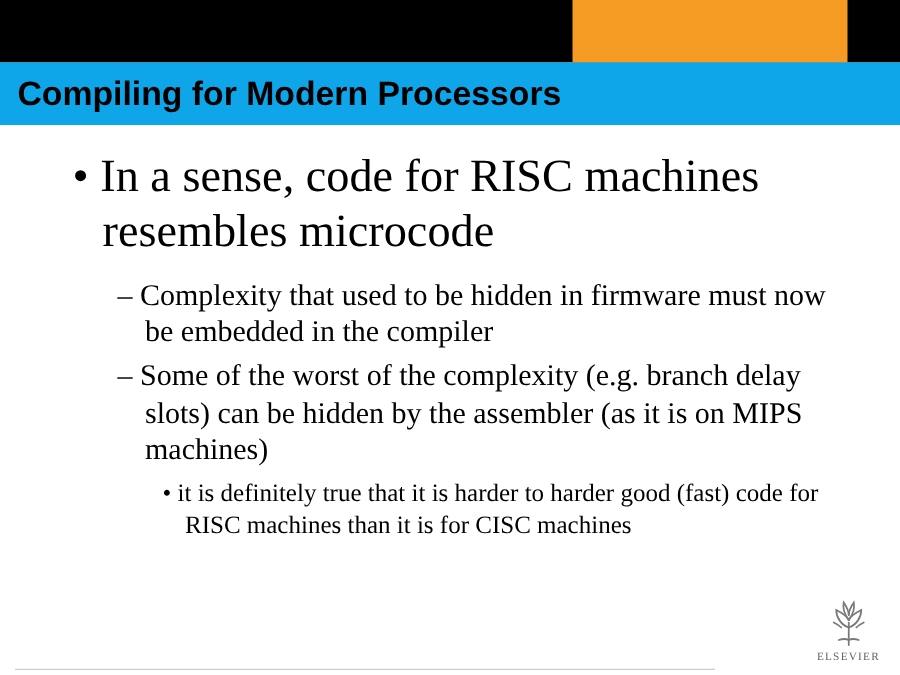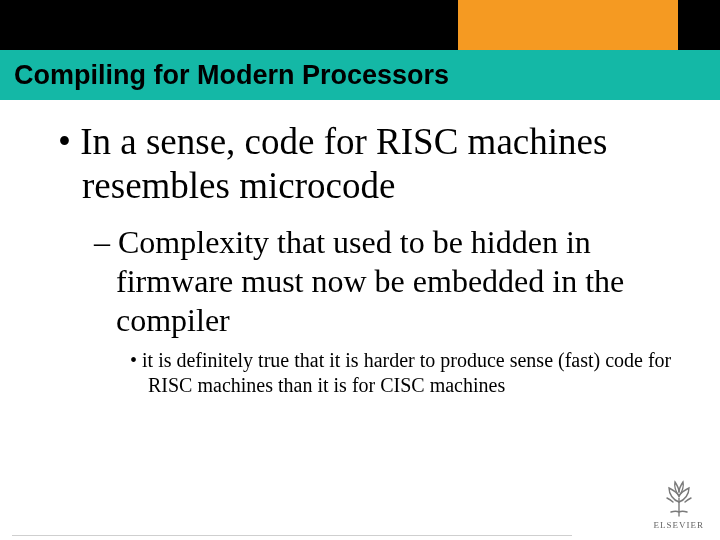--- a/index.html
+++ b/index.html
@@ -32,21 +32,21 @@
     width: 220px;
     height: 50px;
     background: #f59a22;
   }
   .title-bar {
     position: absolute;
     top: 50px;
     left: 0;
     width: 100%;
     height: 50px;
-    background: #14b8a6;
+    background: #0ea5e9;
     display: flex;
     align-items: center;
   }
   .title-bar h1 {
     margin: 0;
     padding-left: 14px;
     font-family: Arial, Helvetica, sans-serif;
     font-weight: 900;
     font-size: 27px;
     color: #000;
@@ -61,21 +61,21 @@
   .lvl1 {
     font-size: 37px;
     line-height: 1.2;
     margin-bottom: 14px;
   }
   .lvl1-wrap {
     padding-left: 36px;
     text-indent: -24px;
   }
   .lvl2 {
-    font-size: 32px;
+    font-size: 24px;
     line-height: 1.22;
     margin: 6px 0 6px 0;
     padding-left: 70px;
     text-indent: -22px;
   }
   .lvl3 {
     font-size: 20px;
     line-height: 1.25;
     margin: 8px 0 0 0;
     padding-left: 102px;
@@ -138,23 +138,26 @@
   <div class="content">
 
     <div class="lvl1 lvl1-wrap dot1">
       <span>In a sense, code for RISC machines resembles microcode</span>
     </div>
 
     <div class="lvl2 dash">
       <span>Complexity that used to be hidden in firmware must now be embedded in the compiler</span>
     </div>
 
+    <div class="lvl2 dash">
+      <span>Some of the worst of the complexity (e.g. branch delay slots) can be hidden by the assembler (as it is on MIPS machines)</span>
+    </div>
 
     <div class="lvl3 dot3">
-      <span>it is definitely true that it is harder to produce sense (fast) code for RISC machines than it is for CISC machines</span>
+      <span>it is definitely true that it is harder to harder good (fast) code for RISC machines than it is for CISC machines</span>
     </div>
 
   </div>
 
   <div class="footer-rule"></div>
 
   <div class="footer-logo">
     <div class="logo-box">
       <svg viewBox="0 0 40 40">
         <g fill="none" stroke="#7a7a7a" stroke-width="1.4" stroke-linecap="round">

